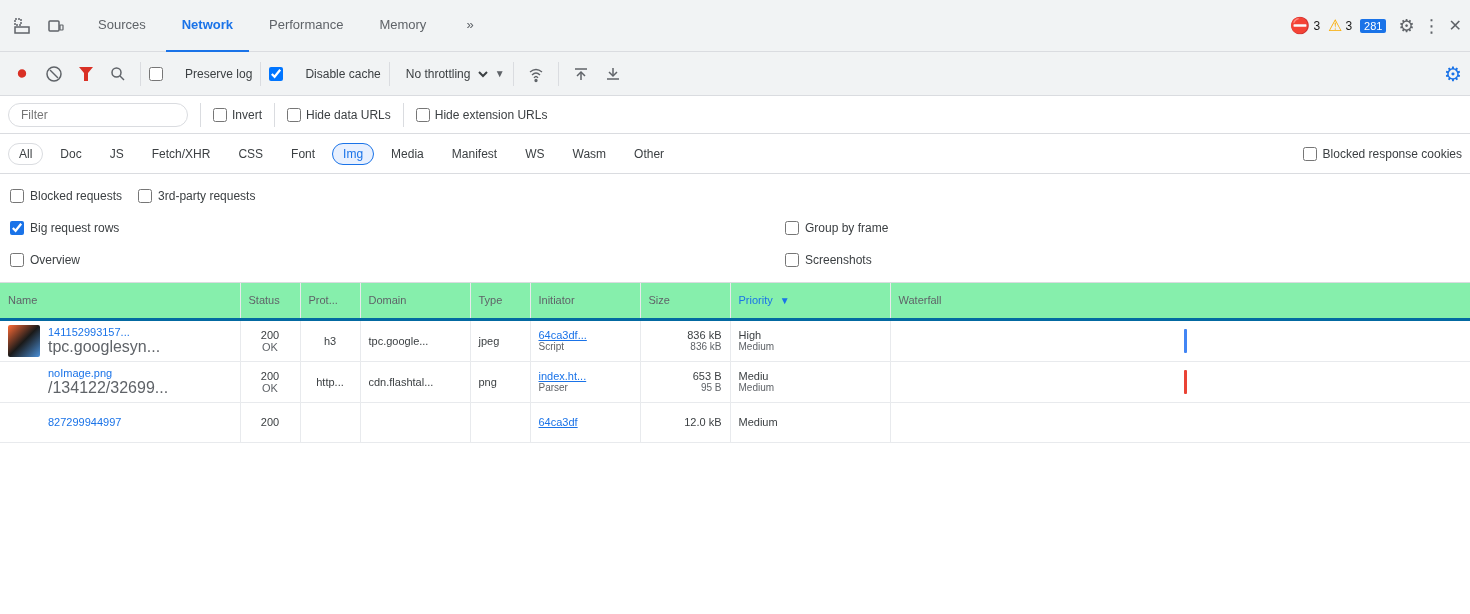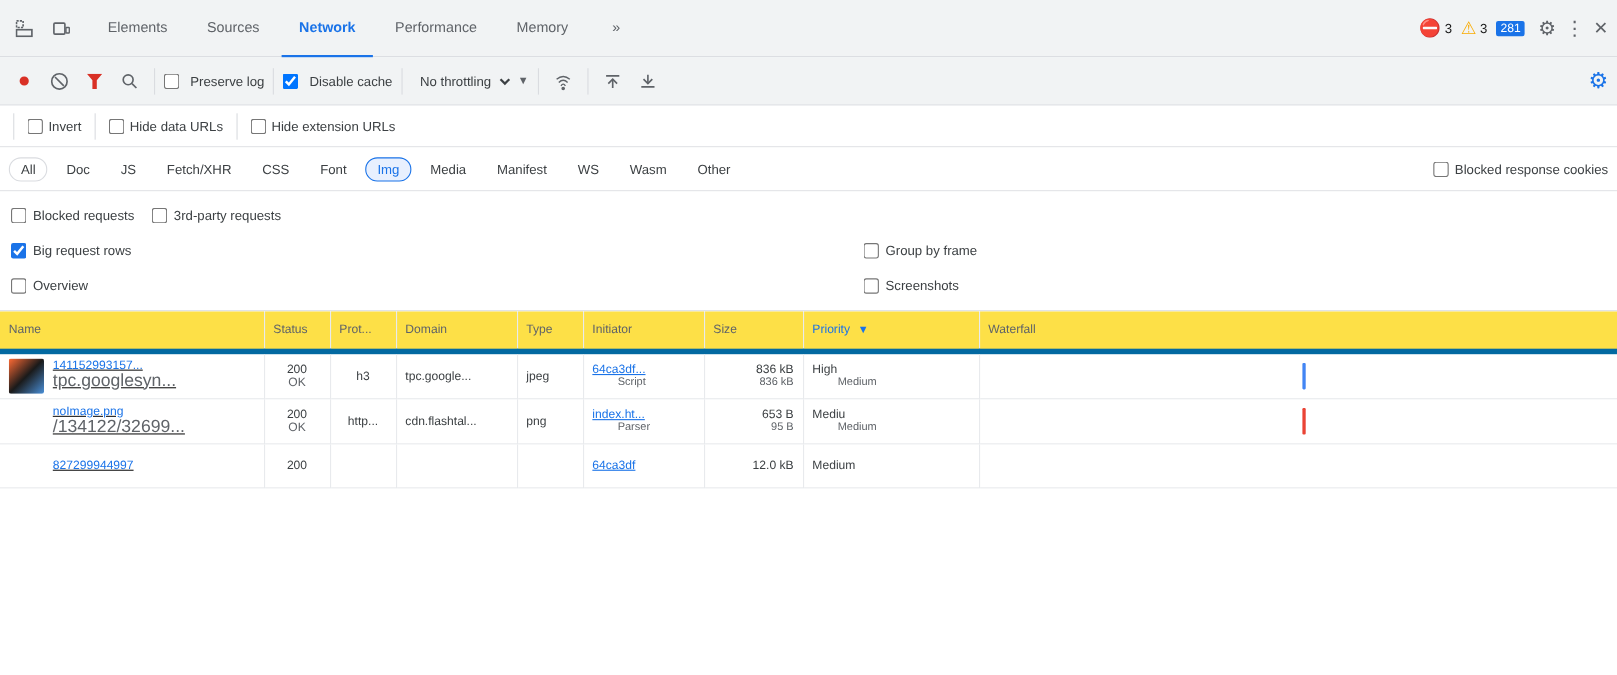--- a/index.html
+++ b/index.html
@@ -22,21 +22,21 @@
     .tab-dots { font-size: 18px; color: #5f6368; cursor: pointer; margin-left: 4px; }
     .tab-close { font-size: 16px; color: #5f6368; cursor: pointer; margin-left: 4px; }
 
     
     .toolbar {
       display: flex; align-items: center; background: #f1f3f4; border-bottom: 1px solid #dadce0;
       height: 44px; padding: 0 8px; gap: 4px;
     }
     .tb-btn { width: 28px; height: 28px; border: none; background: transparent; cursor: pointer; display: flex; align-items: center; justify-content: center; border-radius: 4px; font-size: 16px; color: #5f6368; }
     .tb-divider { width: 1px; height: 24px; background: #dadce0; margin: 0 4px; }
-    .tb-checkbox-label { display: flex; align-items: center; gap: 10px; cursor: pointer; font-size: 12px; color: #3c4043; white-space: nowrap; }
+    .tb-checkbox-label { display: flex; align-items: center; gap: 22px; cursor: pointer; font-size: 12px; color: #3c4043; white-space: nowrap; }
     .tb-checkbox-label input[type=checkbox] { width: 14px; height: 14px; cursor: pointer; }
     .tb-throttle { display: flex; align-items: center; gap: 4px; }
     .tb-select { border: none; background: transparent; font-size: 12px; color: #3c4043; cursor: pointer; padding: 2px 4px; }
     .gear-blue { font-size: 20px; color: #1a73e8; cursor: pointer; }
 
     
     .filter-row {
       display: flex; align-items: center; background: #fff; border-bottom: 1px solid #dadce0;
       height: 38px; padding: 0 8px; gap: 8px;
     }
@@ -65,41 +65,41 @@
     .options-area { background: #fff; border-bottom: 1px solid #dadce0; padding: 6px 10px; display: flex; gap: 0; flex-direction: column; }
     .options-row { display: flex; align-items: center; gap: 0; height: 32px; }
     .opt-left { display: flex; align-items: center; gap: 16px; flex: 1; }
     .opt-right { display: flex; align-items: center; gap: 16px; flex: 1; justify-content: flex-start; padding-left: 100px; }
     .opt-checkbox-label { display: flex; align-items: center; gap: 6px; font-size: 12px; color: #3c4043; cursor: pointer; }
     .opt-checkbox-label input { width: 14px; height: 14px; }
     .checked-blue { accent-color: #1a73e8; }
 
     
     .net-table { width: 100%; border-collapse: collapse; table-layout: fixed; }
-    .net-table thead { background: #fde047; border-bottom: 5px solid #0369a1; }
+    .net-table thead { background: #86efac; border-bottom: 3px solid #0369a1; }
     .net-table th {
       text-align: left; padding: 0 8px; font-size: 11px; font-weight: 500; color: #5f6368;
       height: 36px; border-right: 1px solid #e8eaed; white-space: nowrap; overflow: hidden;
       cursor: pointer; user-select: none;
     }
     .net-table th:last-child { border-right: none; }
     .net-table th.sorted { color: #1a73e8; }
     .th-sort-icon { font-size: 10px; margin-left: 4px; }
     .net-table tbody tr { border-bottom: 1px solid #e8eaed; }
     .net-table td { padding: 0 8px; vertical-align: middle; overflow: hidden; text-overflow: ellipsis; white-space: nowrap; border-right: 1px solid #e8eaed; height: 40px; }
     .net-table td:last-child { border-right: none; }
-    .td-name { display: flex; align-items: flex-start; gap: 8px; text-decoration: underline; }
+    .td-name { display: flex; align-items: center; gap: 8px; }
     .file-thumb { width: 32px; height: 32px; background: #1a1a1a; border-radius: 2px; overflow: hidden; display: flex; align-items: center; justify-content: center; flex-shrink: 0; }
     .file-thumb-img { width: 32px; height: 32px; background: linear-gradient(135deg, #ff6b35, #1a1a1a, #4a90d9); }
     .file-name { font-size: 11px; color: #1a73e8; text-decoration: none; }
     .file-sub { font-size: 16px; color: #5f6368; }
     .file-name-col { display: flex; flex-direction: column; }
     .status-ok { font-size: 11px; color: #5f6368; }
     .col-main { font-size: 11px; color: #3c4043; }
-    .col-sub { font-size: 10px; color: #5f6368; margin-left: 23px; }
+    .col-sub { font-size: 10px; color: #5f6368; }
     .col-link { font-size: 11px; color: #1a73e8; text-decoration: underline; cursor: pointer; }
     .size-right { text-align: right; }
 
     
     .table-wrapper { overflow: auto; height: calc(614px - 52px - 44px - 38px - 40px - 70px - 36px); position: relative; }
 
     .col-name { width: 240px; }
     .col-status { width: 60px; text-align: center; }
     .col-prot { width: 60px; text-align: center; }
     .col-domain { width: 110px; }
@@ -123,23 +123,20 @@
     </button>
     <button class="tab-icon-btn">
       <svg width="16" height="16" viewBox="0 0 16 16" fill="none">
         <rect x="1" y="3" width="10" height="10" rx="1" stroke="#5f6368" stroke-width="1.5"></rect>
         <rect x="12" y="7" width="3" height="5" rx="0.5" stroke="#5f6368" stroke-width="1.2"></rect>
       </svg>
     </button>
   </div>
 
   <div class="tab-item">
-    <span>Elements</span>
-  </div>
-  <div class="tab-item">
     <span>Sources</span>
   </div>
   <div class="tab-item active">
     <span>Network</span>
   </div>
   <div class="tab-item">
     <span>Performance</span>
   </div>
   <div class="tab-item">
     <span>Memory</span>
@@ -227,20 +224,21 @@
       <polyline points="4,6 8,10 12,6"></polyline>
       <line x1="8" y1="10" x2="8" y2="2"></line>
       <line x1="2" y1="13" x2="14" y2="13"></line>
     </svg>
   </button>
   <div class="tab-spacer"></div>
   <span class="gear-blue">⚙</span>
 </div>
 
 <div class="filter-row">
+  <input class="filter-input" type="text" placeholder="Filter" style="">
   <div class="tb-divider"></div>
   <label class="filter-checkbox-label">
     <input type="checkbox" style="">
     <span>Invert</span>
   </label>
   <div class="tb-divider"></div>
   <label class="filter-checkbox-label">
     <input type="checkbox" style="">
     <span>Hide data URLs</span>
   </label>

